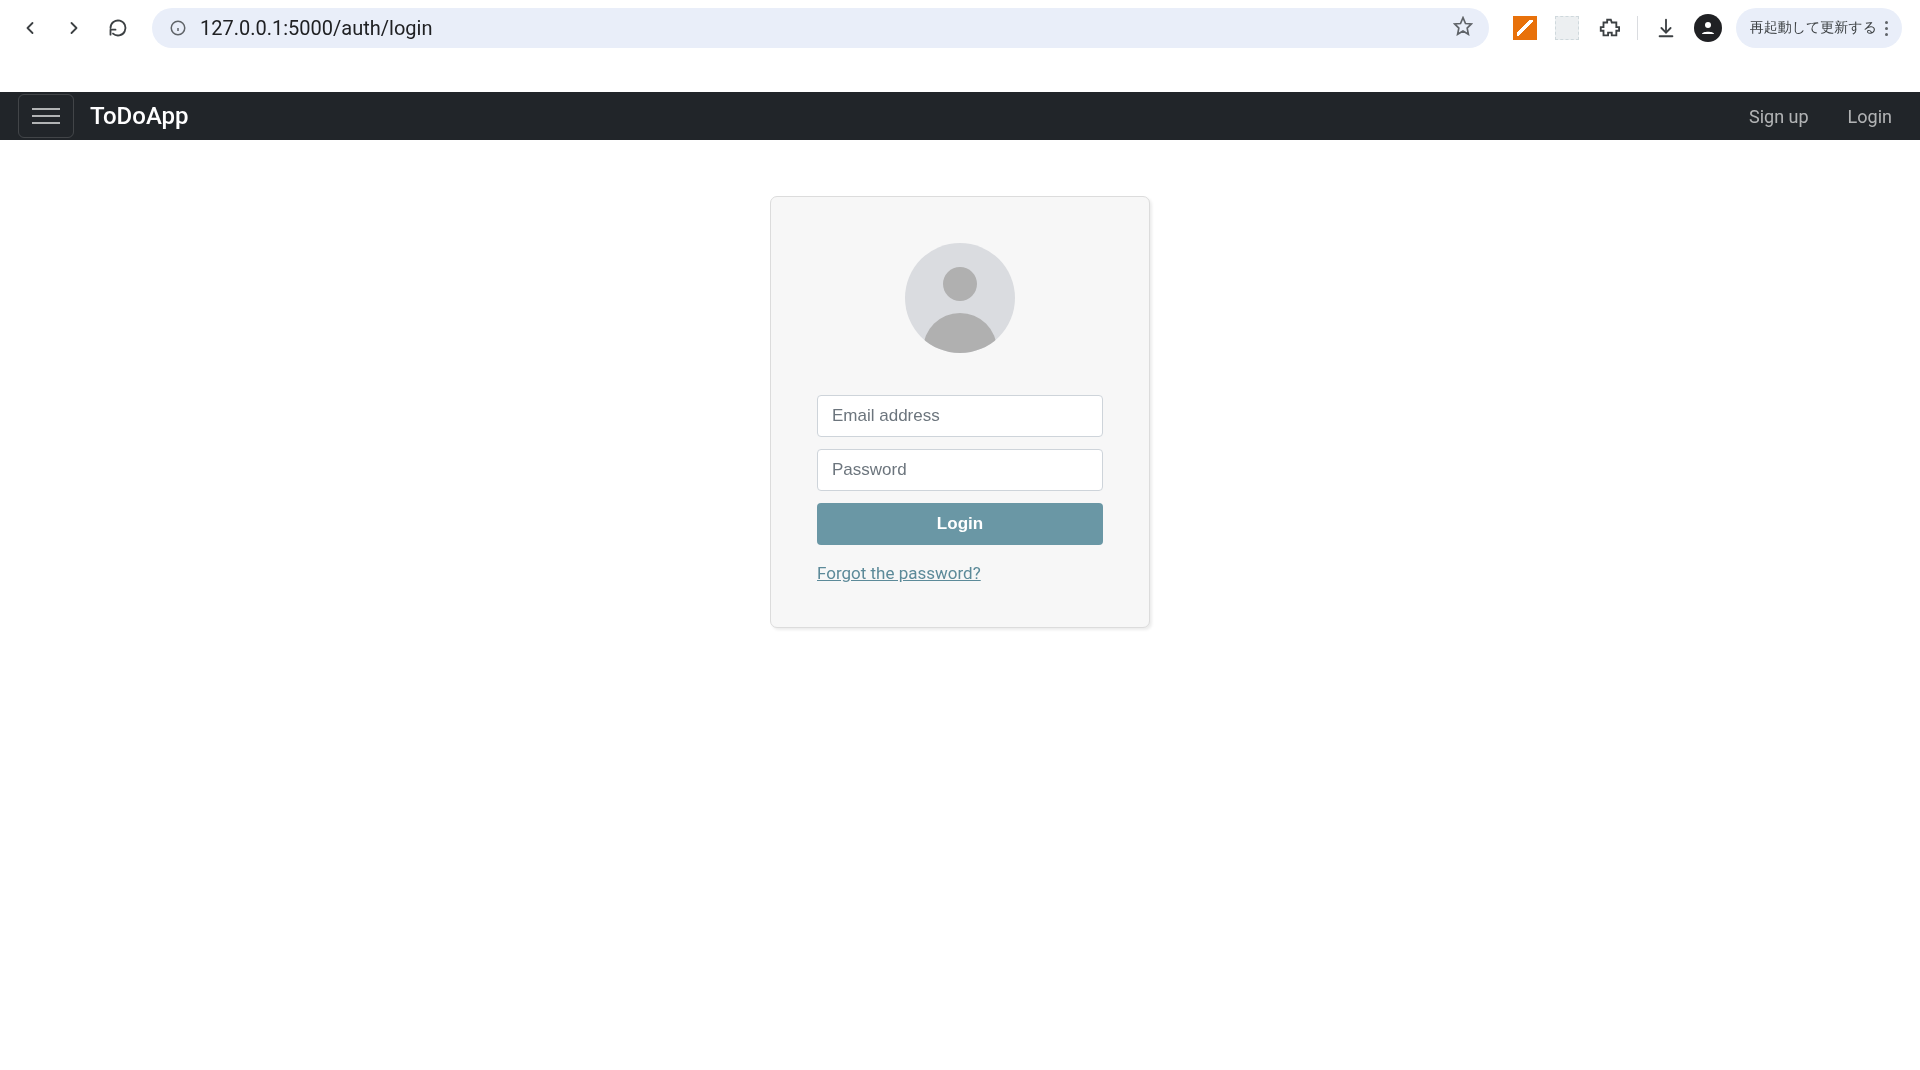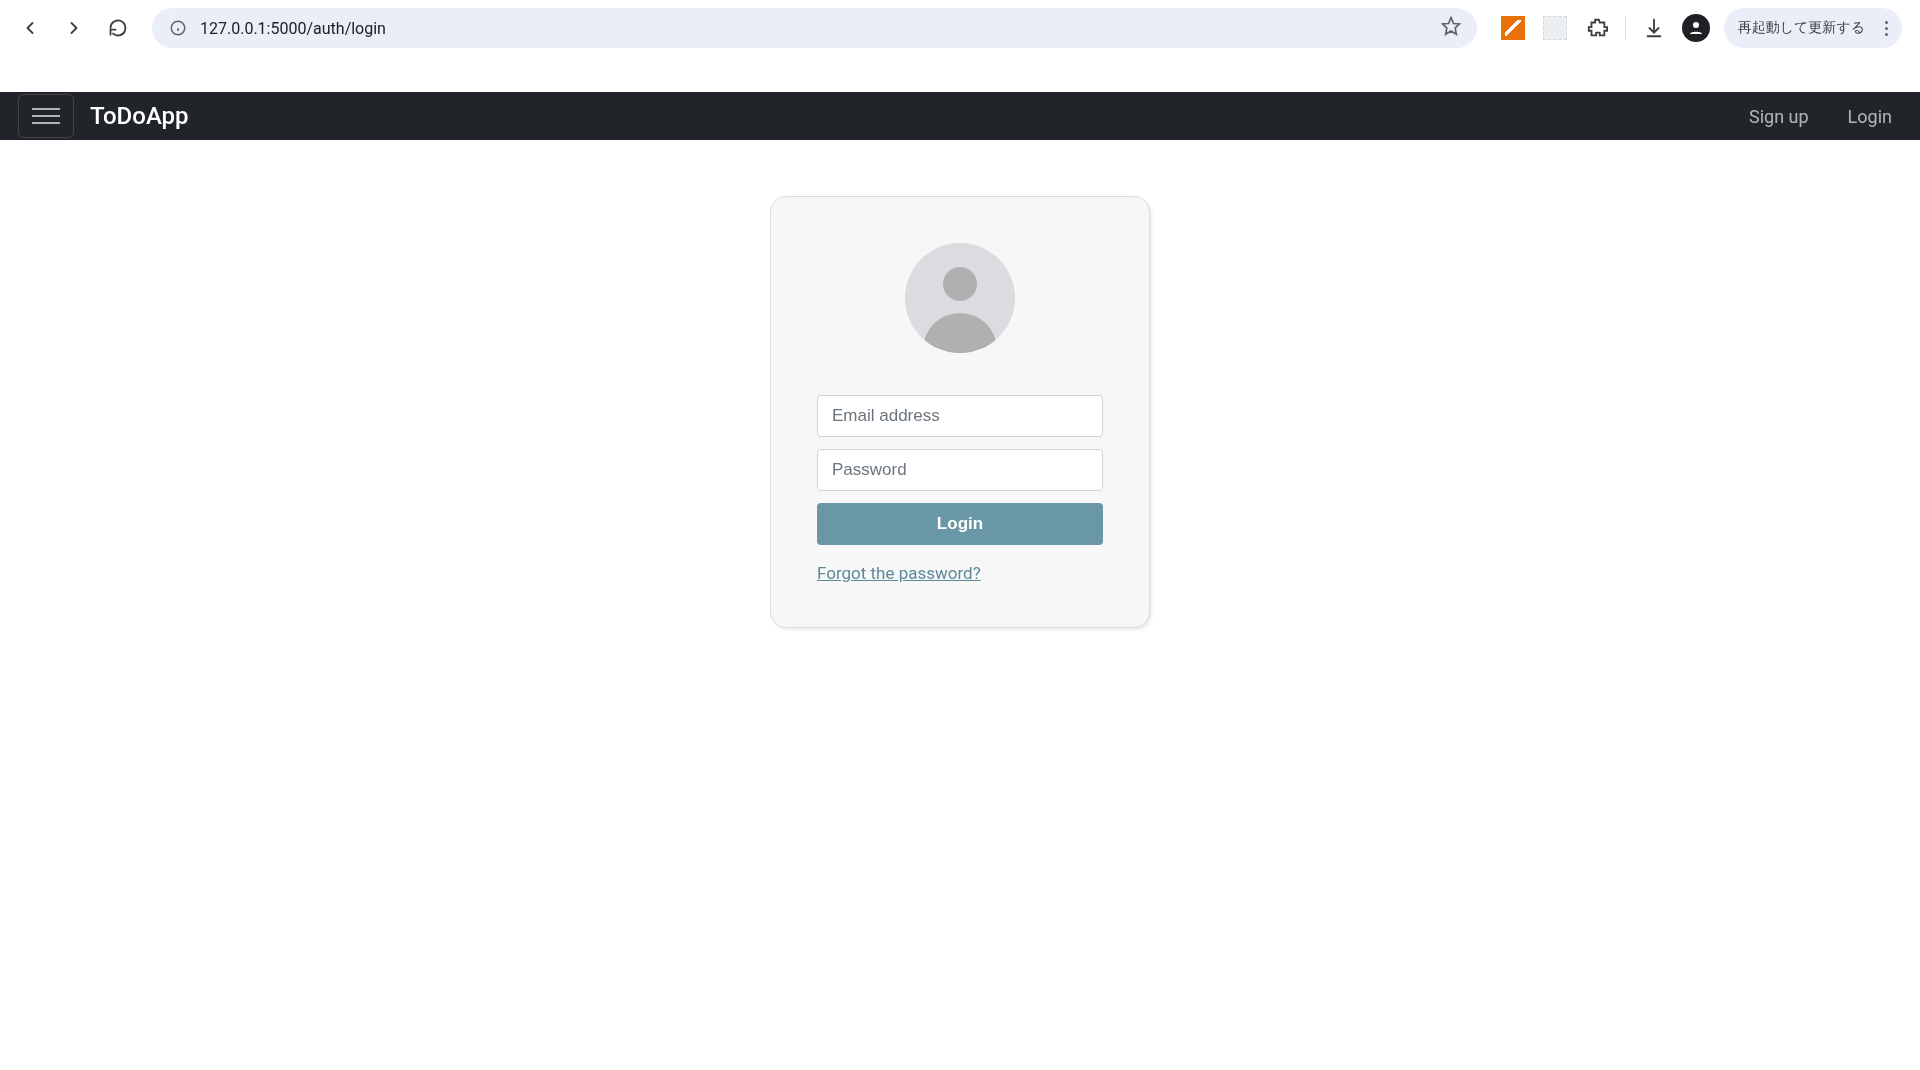--- a/index.html
+++ b/index.html
@@ -33,21 +33,21 @@
     display: flex;
     align-items: center;
     background: #e9eef9;
     border-radius: 22px;
     height: 40px;
     padding: 0 16px;
     gap: 12px;
     margin-left: 8px;
     margin-right: 8px;
     color: #3c4043;
-    font-size: 16px;
+    font-size: 20px;
   }
   .addr-wrap .info-icon {
     width: 20px; height: 20px;
     display:flex; align-items:center; justify-content:center;
     color:#5f6368;
   }
   .addr-text { flex:1; color:#202124; }
   .star-icon { color:#5f6368; }
 
   .chrome-icons {
@@ -71,21 +71,21 @@
   }
   .vert-sep {
     width:1px; height:24px; background:#dadce0;
   }
   .profile-dot {
     width:28px; height:28px; border-radius:50%;
     background:#202124; display:flex; align-items:center; justify-content:center;
   }
   .profile-dot svg{ width:18px; height:18px; fill:#fff;}
   .relaunch-pill {
-    display:flex; align-items:center; gap:20px;
+    display:flex; align-items:center; gap:8px;
     background:#e9eef9; color:#3c4043;
     border-radius:22px; height:40px;
     padding:0 14px; font-size:14px;
     cursor:pointer;
   }
   .relaunch-pill .dots { display:flex; flex-direction:column; gap:3px;}
   .relaunch-pill .dots span{ width:3px;height:3px;border-radius:50%;background:#5f6368;}
 
   
   .app-navbar {
@@ -113,21 +113,21 @@
 
   
   .page-content {
     display:flex; justify-content:center;
     padding-top:56px;
   }
   .login-card {
     width:380px;
     background:#f7f7f7;
     border:1px solid #dcdcdc;
-    border-radius:16px;
+    border-radius:7px;
     box-shadow: 2px 2px 3px rgba(0,0,0,0.08);
     padding:46px 46px 44px 46px;
   }
   .avatar-circle {
     width:110px; height:110px; border-radius:50%;
     background:#dadce0;
     margin:0 auto 42px auto;
     display:flex; align-items:center; justify-content:center;
     position:relative; overflow:hidden;
   }

